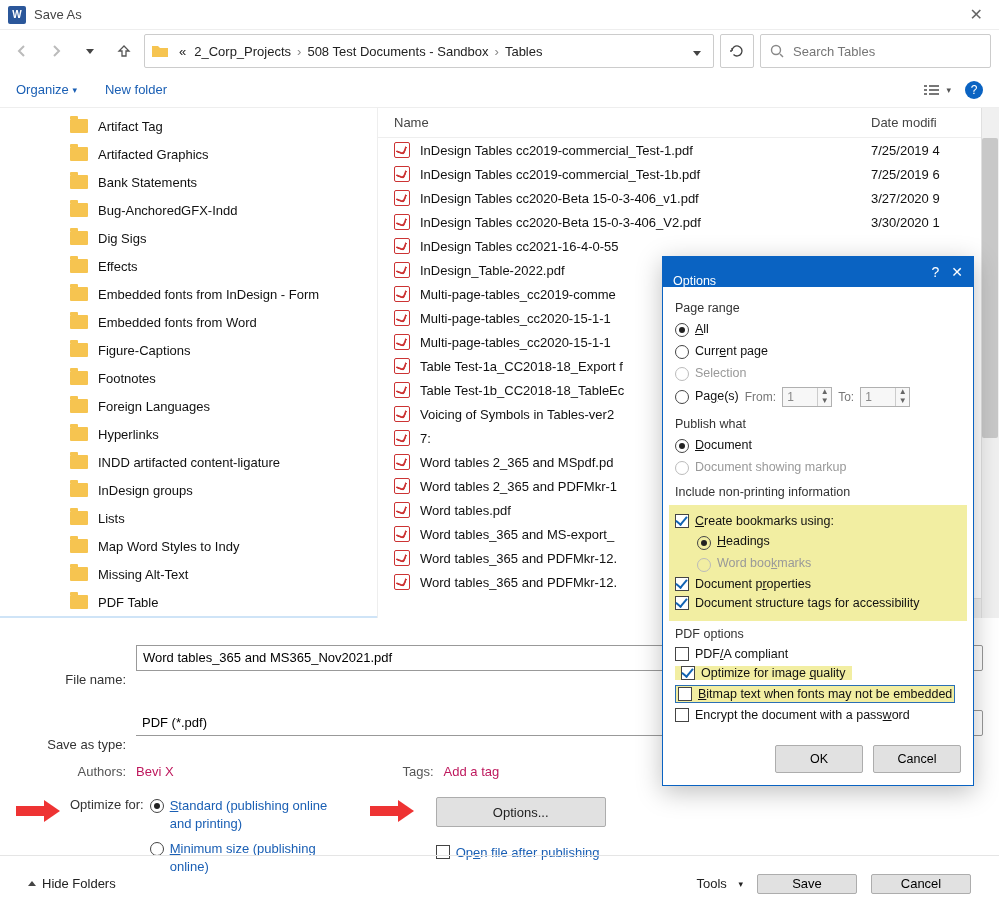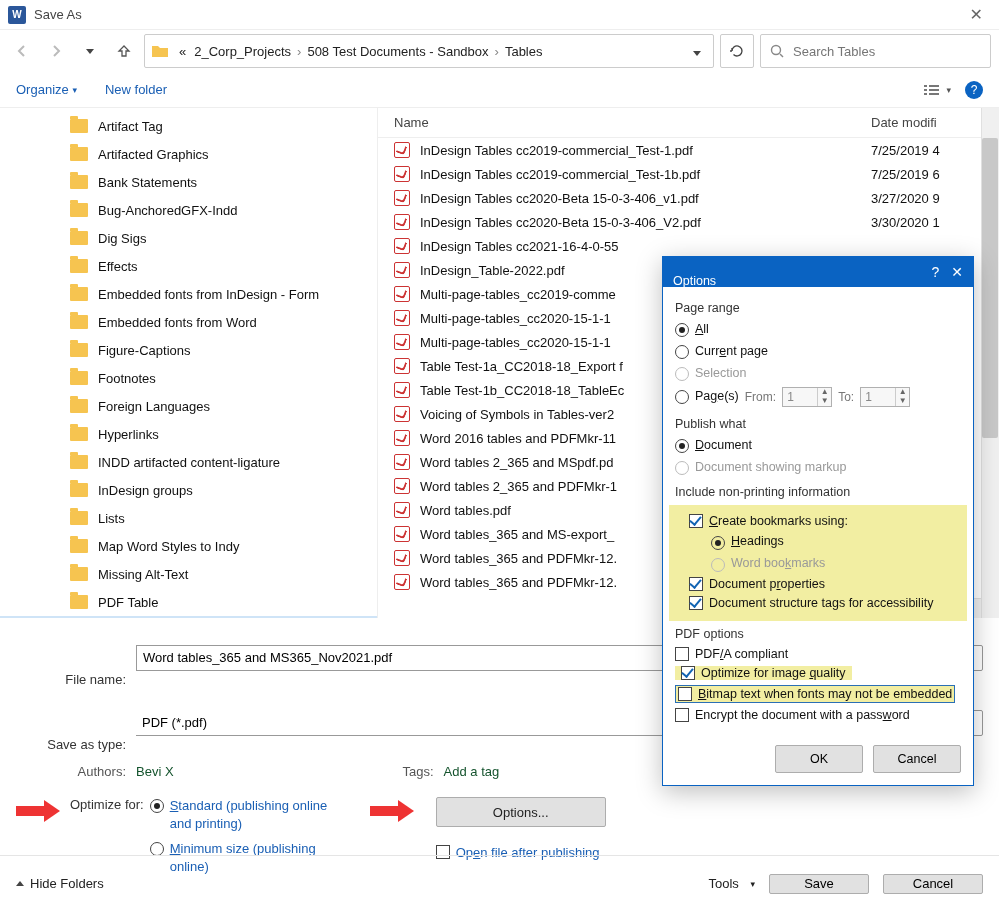--- a/index.html
+++ b/index.html
@@ -58,21 +58,21 @@
   .hscroll-area .sb .thumb-h { position:absolute; top:2px; height:14px; background:#c8c8c8; border-radius:2px;}
 
   
   .bottom { padding:10px 16px 0 16px; }
   .field-row { display:flex; align-items:center; margin-bottom:6px;}
   .field-row .lbl { width:120px; text-align:right; padding-right:10px; color:#333;margin-top:44px;}
   .field-row .inp { flex:1; height:26px; border:1px solid #999; background:#fff; display:flex; align-items:center; padding:0 6px; margin-right:10px;}
   .field-row .drop-btn { width:26px; height:26px; border:1px solid #999; border-radius:2px; display:flex; align-items:center; justify-content:center; margin-left:-10px;}
   .meta-row { display:flex; padding:6px 0 2px 0;}
   .meta-row .lbl { width:120px; text-align:right; padding-right:10px; color:#555;}
-  .meta-row .val { color:#14532d;}
+  .meta-row .val { color:#be185d;}
 
   .optimize-row { display:flex; align-items:flex-start; padding-top:16px;}
   .red-arrow { width:50px; height:24px; position:relative; margin-right:4px; margin-top:2px;}
   .red-arrow::before { content:""; position:absolute; left:0; top:7px; width:30px; height:10px; background:#e33;}
   .red-arrow::after { content:""; position:absolute; left:28px; top:1px; width:0; height:0; border-left:16px solid #e33; border-top:11px solid transparent; border-bottom:11px solid transparent;}
 
   .opt-label { color:#333; margin-right:4px; white-space:nowrap;}
   .radio-group { display:flex; flex-direction:column; gap:8px; margin-left:2px;}
   .radio-item { display:flex; align-items:flex-start; gap:6px;}
   .radio-item .rcircle { width:14px; height:14px; border:1px solid #444; border-radius:50%; margin-top:2px; position:relative; flex:0 0 auto;}
@@ -82,21 +82,21 @@
 
   .options-col { margin-left:12px; display:flex; flex-direction:column; gap:18px; align-items:flex-start; }
   .btn { min-width:170px; height:30px; border:1px solid #adadad; background:#e1e1e1; color:#222; display:flex; align-items:center; justify-content:center; border-radius:2px;}
   .chk { display:flex; align-items:flex-start; gap:6px;}
   .chkbox { width:14px; height:14px; border:1px solid #444; background:#fff; position:relative; flex:0 0 auto;}
   .chkbox.checked::after { content:""; position:absolute; left:2px; top:-1px; width:5px; height:9px; border:solid #1264b3; border-width:0 2px 2px 0; transform:rotate(40deg);}
   .chk .clabel { color:#1a5fb4;}
   .chk .clabel.black { color:#111;}
 
   
-  .footer { position:absolute; bottom:0; left:0; right:0; height:56px; display:flex; align-items:center; padding:0 16px; border-top:1px solid #e5e5e5;}
+  .footer { position:absolute; bottom:0; left:0; right:0; height:56px; display:flex; align-items:center; padding:0 28px; border-top:1px solid #e5e5e5;}
   .footer .hidebtn { display:flex; align-items:center; gap:6px; color:#222;}
   .footer .right { margin-left:auto; display:flex; align-items:center; gap:14px;}
   .footer .tools { display:flex; align-items:center; gap:4px; color:#222;}
   .btn-big { width:100px; height:20px; border:1px solid #adadad; background:#e1e1e1; display:flex; align-items:center; justify-content:center; border-radius:2px;}
 
   
   .dialog { position:absolute; left:662px; top:256px; width:312px; background:#fff; border:1px solid #0a63c2; box-shadow:0 6px 24px rgba(0,0,0,.25); font-size:12.5px;}
   .dlg-title { height:30px; background:#0a63c2; color:#fff; display:flex; align-items:center; padding:0 10px;}
   .dlg-title .t { flex:1;margin-top:17px;}
   .dlg-title .ico { margin-left:12px; font-size:14px;}
@@ -105,21 +105,21 @@
   .dlg-body .radio-item .rlabel { color:#111;}
   .dlg-body .radio-item.disabled .rcircle { border-color:#bbb;}
   .dlg-body .radio-item.disabled .rlabel { color:#999;}
   .pg-row { display:flex; align-items:center; gap:6px;}
   .pg-row .fromto { font-size:12px; color:#777;}
   .spin { display:flex; align-items:center; border:1px solid #b0b0b0; height:20px; background:#f7f7f7;}
   .spin .num { width:34px; text-align:left; padding:0 4px; color:#888; font-size:12px;}
   .spin .arrows { width:14px; display:flex; flex-direction:column; border-left:1px solid #ccc;}
   .spin .arrows span { height:9px; font-size:8px; line-height:8px; text-align:center; color:#666;}
   .hl { background:#f2eea2; padding:0px 6px; display:inline-block;}
-  .hl-block { background:#f2eea2; padding:4px 6px 6px 20px; margin:2px -6px 6px -6px;}
+  .hl-block { background:#f2eea2; padding:4px 6px 6px 6px; margin:2px -6px 6px -6px;}
   .dlg-footer { display:flex; justify-content:flex-end; gap:10px; padding:10px 12px 12px 12px;}
   .dlg-footer .btn-big { width:88px; height:28px;}
   .indent { margin-left:22px; }
   .opt-line { display:flex; align-items:center; gap:6px; margin:5px 0;}
   .underline { text-decoration:underline;}
 
   svg { display:block; }
   .caret { width:0;height:0;border-left:4px solid transparent;border-right:4px solid transparent;border-top:5px solid #444; display:inline-block;}
   .caret-up { border-top:none; border-bottom:5px solid #444;}
 </style>
@@ -342,21 +342,20 @@
               <div class="fname">Table Test-1b_CC2018-18_TableEc</div>
               <div class="fdate">7:</div>
             </div>
             <div class="file-row">
               <div class="pdf-icon"></div>
               <div class="fname">Voicing of Symbols in Tables-ver2</div>
               <div class="fdate">1:</div>
             </div>
             <div class="file-row">
               <div class="pdf-icon"></div>
-              <div class="fname">Word 2016 tables and PDFMkr-11</div>
               <div class="fdate">7:</div>
             </div>
             <div class="file-row">
               <div class="pdf-icon"></div>
               <div class="fname">Word tables 2_365 and MSpdf.pd</div>
               <div class="fdate">8</div>
             </div>
             <div class="file-row">
               <div class="pdf-icon"></div>
               <div class="fname">Word tables 2_365 and PDFMkr-1</div>

